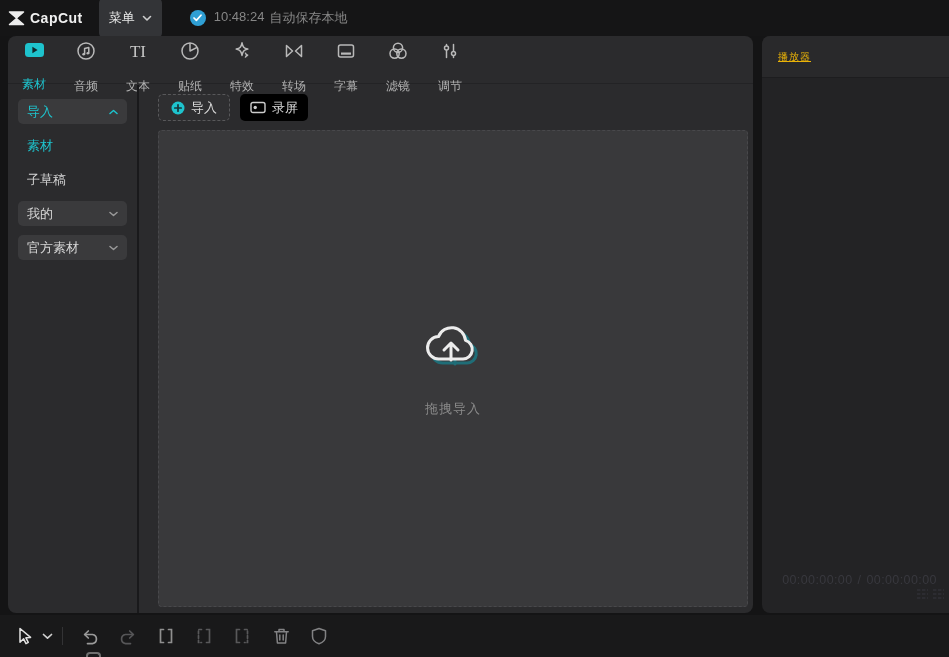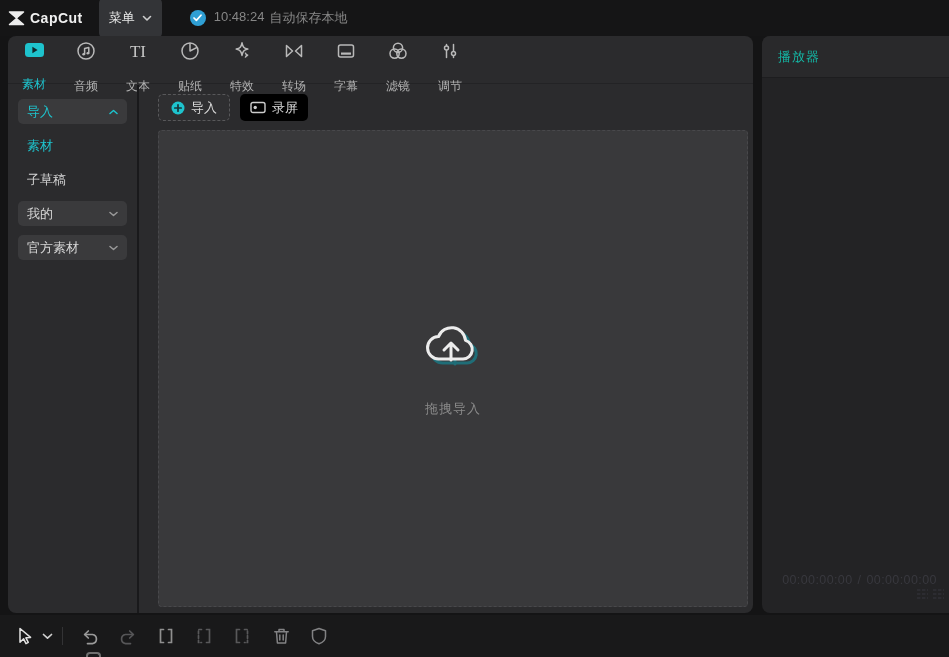--- a/index.html
+++ b/index.html
@@ -46,21 +46,21 @@
   .record-btn{height:27px;border-radius:5px;background:#000000;display:flex;align-items:center;gap:6px;padding:0 10px;cursor:default;}
   .dropzone{position:absolute;left:17px;top:45px;width:590px;height:477px;background:var(--zone-bg);border:1px dashed #48484b;border-radius:4px;display:flex;flex-direction:column;align-items:center;justify-content:center;}
   .dropzone .cloud-wrap{position:relative;width:62px;height:50px;}
   .cloud-shadow{position:absolute;left:4px;top:4px;color:#1f6d77;}
   .cloud-main{position:absolute;left:0;top:0;color:#ececec;}
   .drop-hint{margin-top:30px;font-size:13px;color:#8a8a8a;letter-spacing:1px;}
 
   
   .player-panel{position:absolute;left:762px;top:36px;width:187px;height:577px;background:#232325;border-radius:8px 0 0 8px;}
   .player-header{height:42px;background:#29292b;border-radius:8px 0 0 0;border-bottom:1px solid #1d1d1f;display:flex;align-items:center;padding-left:16px;}
-  .player-title{font-size:13px;color:#14b8a6;letter-spacing:1px;}
+  .player-title{font-size:10px;color:#eab308;letter-spacing:1px;text-decoration:underline;}
   .player-footer{position:absolute;left:12px;right:4px;bottom:12px;display:flex;align-items:center;flex-direction:column;}
   .timecode{font-size:12.5px;color:#38383e;letter-spacing:.4px;white-space:nowrap;display:flex;gap:5px;}
   .footer-icons{margin-left:auto;display:flex;gap:3px;color:#303036;}
 
   
   .timeline-bar{position:absolute;left:0;top:615px;width:949px;height:42px;background:#19191a;}
   .tl-icon{position:absolute;top:0;height:42px;display:flex;align-items:center;justify-content:center;cursor:default;}
   .tl-divider{position:absolute;left:62px;top:12px;width:1px;height:18px;background:#333335;}
   .cutoff-fragment{position:absolute;left:86px;top:652px;width:15px;height:10px;border:2px solid #6f6f6f;border-bottom:none;border-radius:4px 4px 0 0;}
   svg{display:block;}

